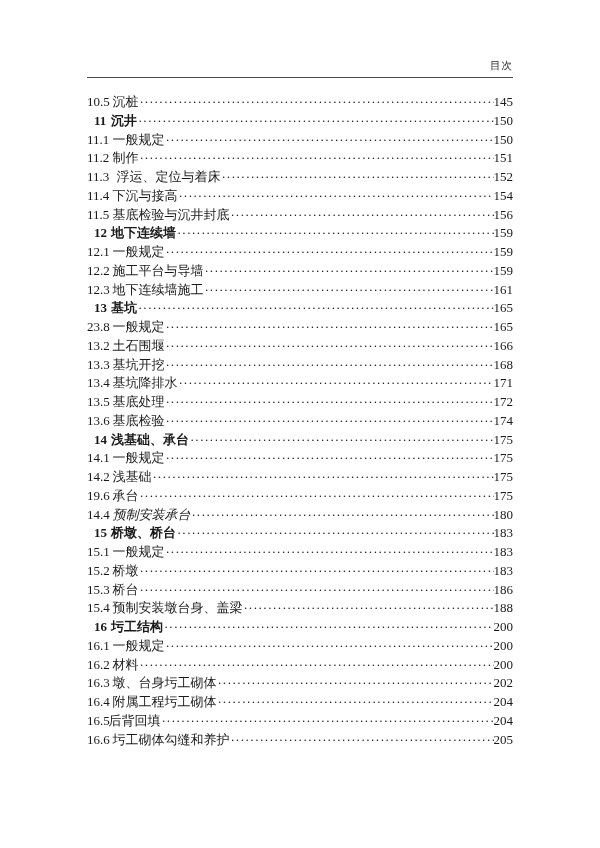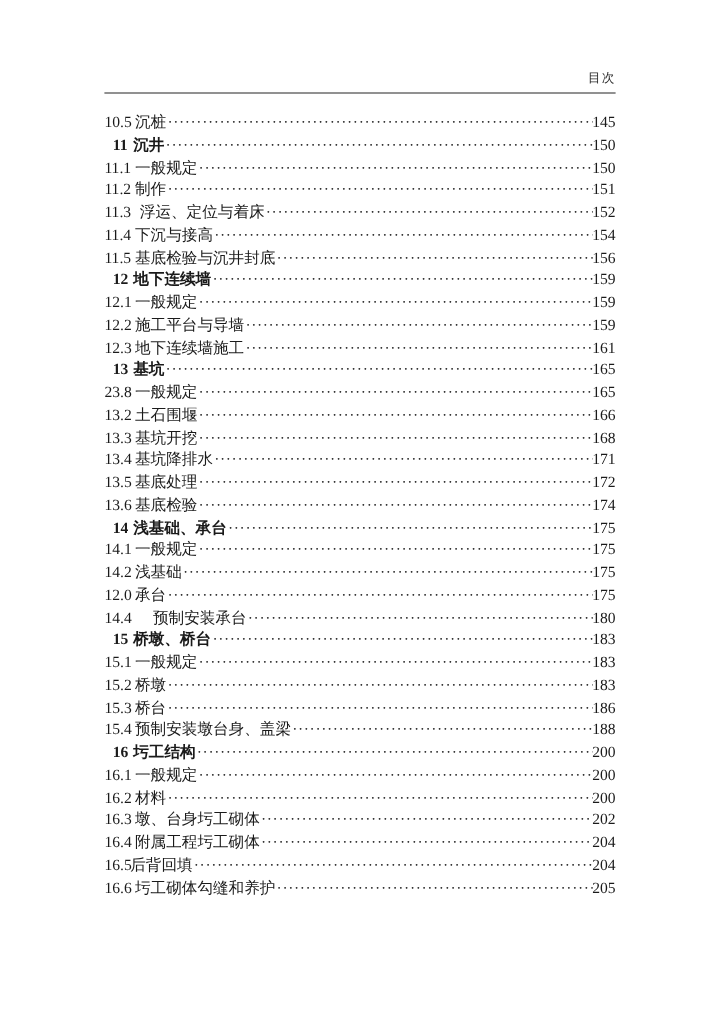--- a/index.html
+++ b/index.html
@@ -200,28 +200,28 @@
         <span class="leader"></span>
         <span class="pagenum">175</span>
       </div>
       <div class="row section">
         <span class="num">14.2</span>
         <span class="title">浅基础</span>
         <span class="leader"></span>
         <span class="pagenum">175</span>
       </div>
       <div class="row section">
-        <span class="num">12.0</span>
+        <span class="num">19.6</span>
         <span class="title">承台</span>
         <span class="leader"></span>
         <span class="pagenum">175</span>
       </div>
       <div class="row section">
         <span class="num">14.4</span>
-        <span class="title" style="margin-left: 15px;">预制安装承台</span>
+        <span class="title" style=" font-style: italic;">预制安装承台</span>
         <span class="leader"></span>
         <span class="pagenum">180</span>
       </div>
       <div class="row chapter">
         <span class="num">15</span>
         <span class="title">桥墩、桥台</span>
         <span class="leader"></span>
         <span class="pagenum">183</span>
       </div>
       <div class="row section">

